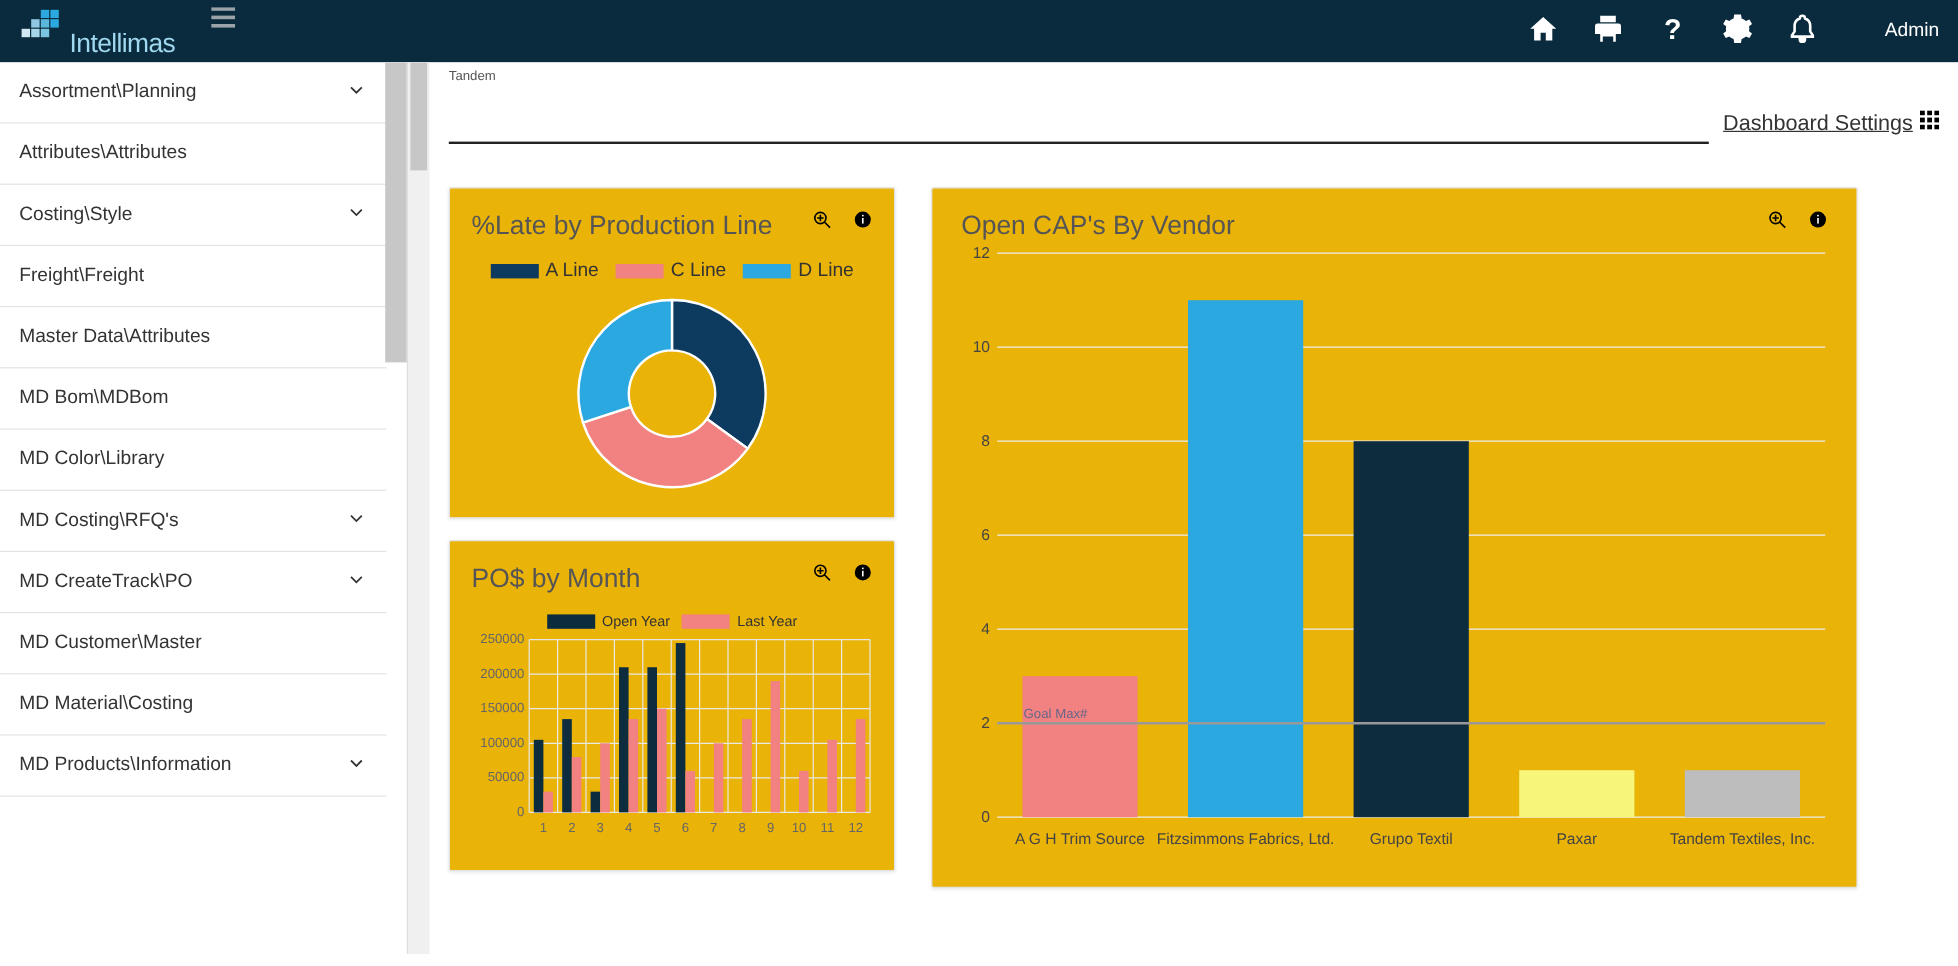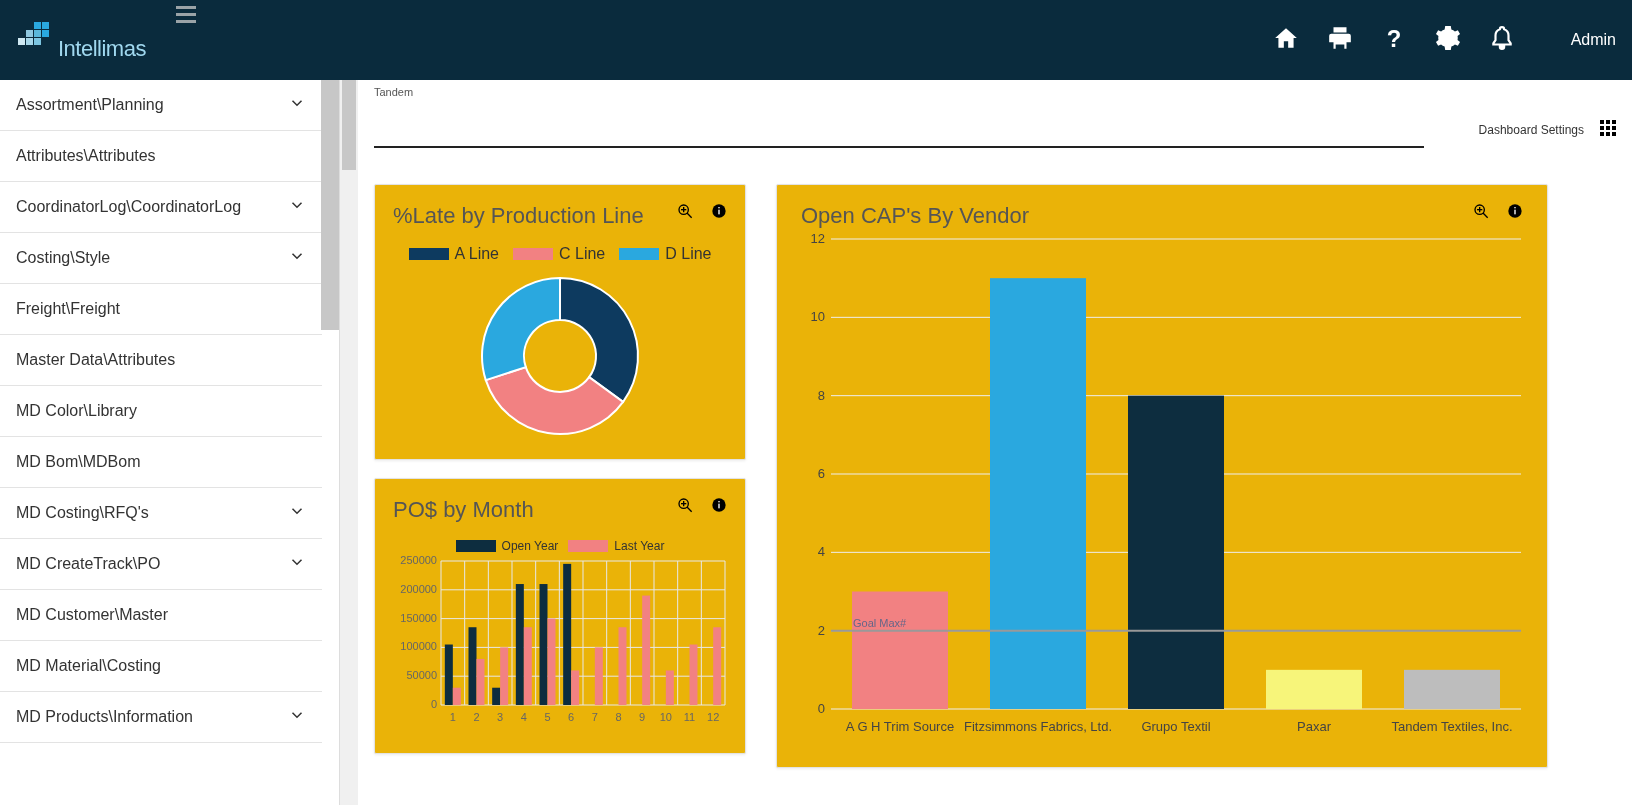--- a/index.html
+++ b/index.html
@@ -1,19 +1,19 @@
 <!DOCTYPE html>
 <html><head>
 <meta charset="utf-8">
 <style>
   * { box-sizing: border-box; margin: 0; padding: 0; }
   body { font-family: Arial, Helvetica, sans-serif; background: #fff; color: #333; width: 1632px; height: 805px; overflow: hidden; }
 
   
-  .header { height: 80px; background: #0a2b3d; display: flex; align-items: center; padding: 0 16px; color: #fff; }
+  .header { height: 52px; background: #0a2b3d; display: flex; align-items: center; padding: 0 16px; color: #fff; }
   .logo-area { display: flex; align-items: flex-end; gap: 6px; margin-top: 4px; }
   .logo-mark svg { width: 36px; height: 36px; }
   .logo-text { font-size: 22px; font-weight: 400; color: #a0d8ef; letter-spacing: -0.5px; }
   .hamburger { margin-left: 30px; align-self: flex-start; margin-top: 6px; cursor: pointer; }
   .hamburger svg { width: 20px; height: 18px; }
   .header-spacer { flex: 1; }
   .header-icons { display: flex; align-items: center; gap: 28px; }
   .header-icons .hicon { cursor: pointer; }
   .header-icons svg { width: 26px; height: 26px; fill: #fff; }
   .admin-link { margin-left: 28px; font-size: 16px; cursor: pointer; }
@@ -31,21 +31,21 @@
   .chev svg { width: 18px; height: 18px; }
 
   
   .main { flex: 1; height: 100%; background: #fff; position: relative; overflow: hidden; }
   .main-scroll { position: absolute; left: 0; top: 0; width: 18px; height: 100%; background: #f0f0f0; }
   .main-scroll .thumb { position: absolute; left: 2px; top: 0; width: 14px; height: 90px; background: #c7c7c7; }
 
   .content { margin-left: 18px; padding: 6px 16px; height: 100%; }
   .filter-label { font-size: 11px; color: #555; margin-bottom: 20px; }
   .dash-settings-row { display: flex; justify-content: flex-end; align-items: center; height: 24px; margin-bottom: 4px; }
-  .dash-settings-row .label { font-size: 12px; color: #333; margin-right: 16px; cursor: pointer; }
+  .dash-settings-row .label { font-size: 18px; color: #333; margin-right: 6px; cursor: pointer; text-decoration: underline; }
   .grid-icon svg { width: 16px; height: 16px; }
   .divider { height: 2px; background: #222; width: 1050px; margin-bottom: 36px; }
 
   
   .panels-row { display: flex; gap: 30px; }
   .panels-left { width: 372px; display: flex; flex-direction: column; gap: 18px; }
   .panel { border: 1px solid #e3e3e3; box-shadow: 0 1px 3px rgba(0,0,0,0.08); border-radius: 2px; padding: 18px; background: #eab308; }
   .panel-header { display: flex; justify-content: space-between; align-items: flex-start; }
   .panel-title { font-size: 22px; font-weight: 300; color: #555; }
   .panel-actions { display: flex; gap: 18px; }
@@ -137,42 +137,36 @@
         <li class="has-children">
           <span>Assortment\Planning</span>
           <span class="chev"><svg viewBox="0 0 24 24">
               <path d="M6 9l6 6 6-6" fill="none" stroke="#333" stroke-width="2"></path>
             </svg></span>
         </li>
         <li>
           <span>Attributes\Attributes</span>
         </li>
         <li class="has-children">
-          <span>CoordinatorLog\CoordinatorLog</span>
-          <span class="chev"><svg viewBox="0 0 24 24">
-              <path d="M6 9l6 6 6-6" fill="none" stroke="#333" stroke-width="2"></path>
-            </svg></span>
-        </li>
-        <li class="has-children">
           <span>Costing\Style</span>
           <span class="chev"><svg viewBox="0 0 24 24">
               <path d="M6 9l6 6 6-6" fill="none" stroke="#333" stroke-width="2"></path>
             </svg></span>
         </li>
         <li>
           <span>Freight\Freight</span>
         </li>
         <li>
           <span>Master Data\Attributes</span>
         </li>
         <li>
+          <span>MD Bom\MDBom</span>
+        </li>
+        <li>
           <span>MD Color\Library</span>
-        </li>
-        <li>
-          <span>MD Bom\MDBom</span>
         </li>
         <li class="has-children">
           <span>MD Costing\RFQ's</span>
           <span class="chev"><svg viewBox="0 0 24 24">
               <path d="M6 9l6 6 6-6" fill="none" stroke="#333" stroke-width="2"></path>
             </svg></span>
         </li>
         <li class="has-children">
           <span>MD CreateTrack\PO</span>
           <span class="chev"><svg viewBox="0 0 24 24">

